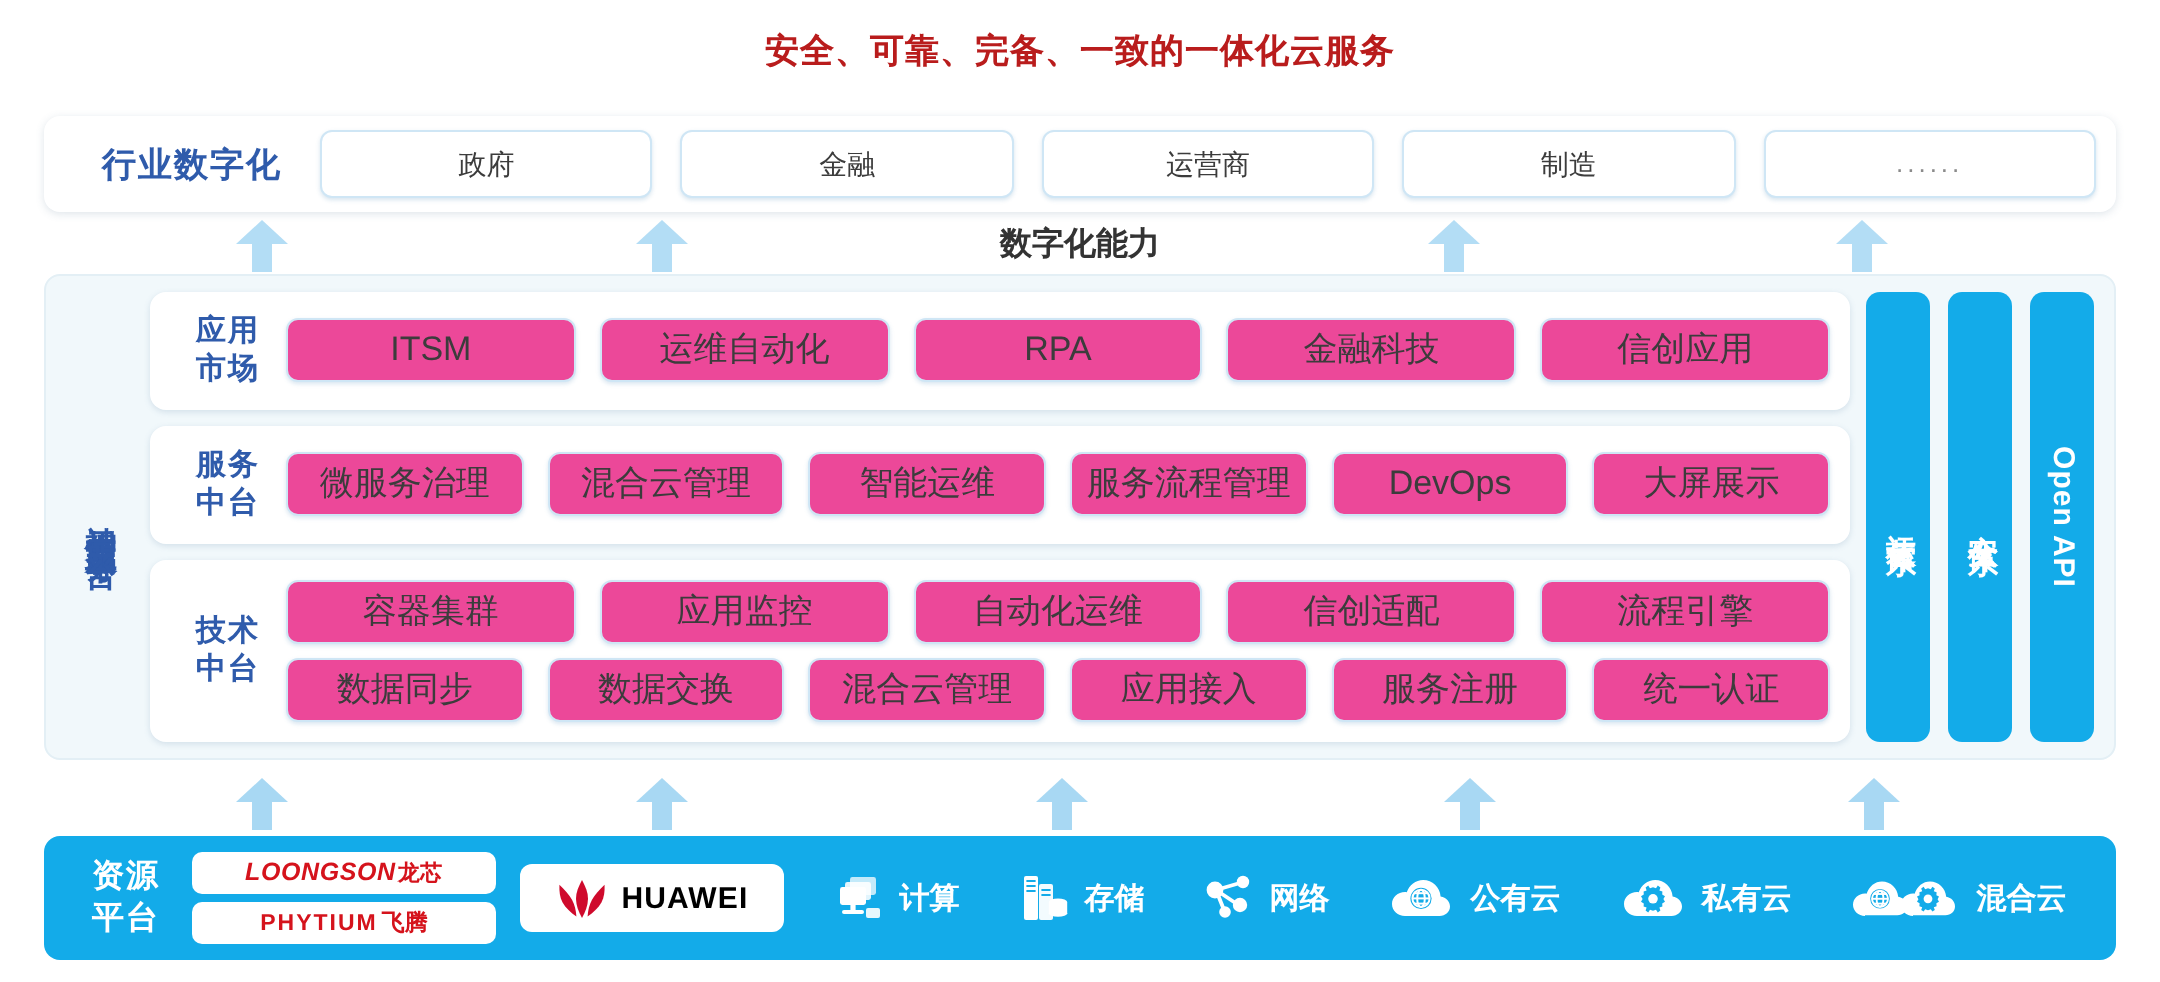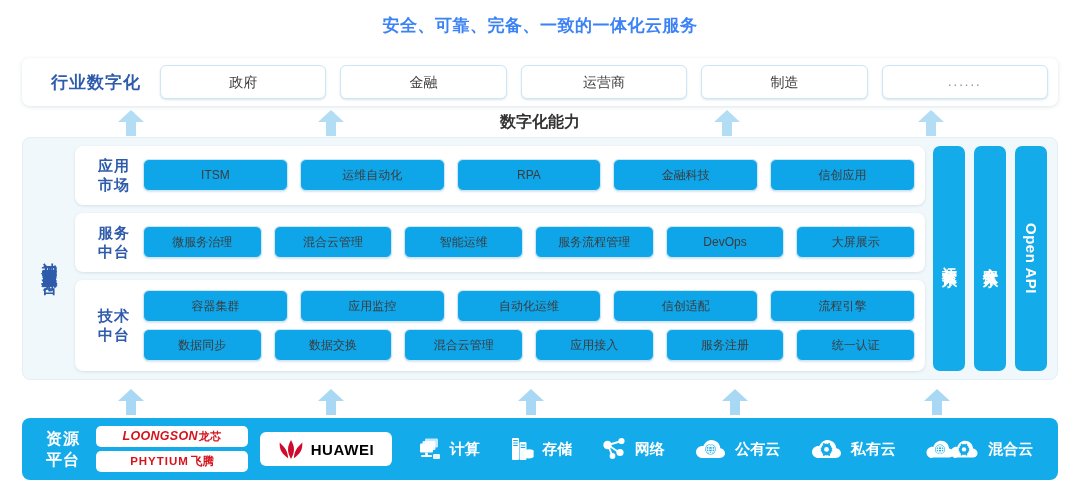--- a/index.html
+++ b/index.html
@@ -9,21 +9,21 @@
     font-family:"Liberation Sans","DejaVu Sans",sans-serif;
     overflow:hidden;
     position:relative;
   }
   .page{position:relative;width:1080px;height:491px;}
 
   
   .title{
     position:absolute;left:0;top:14px;width:1080px;
     text-align:center;
-    font-size:17px;font-weight:bold;color:#3b82f6;
+    font-size:17px;font-weight:bold;color:#b91c1c;
     letter-spacing:.5px;
   }
 
   
   .card{
     background:#ffffff;
     border-radius:8px;
     box-shadow:0 1px 4px rgba(80,110,140,.18);
     justify-content:center;
   }
@@ -99,22 +99,22 @@
   .rlabel{
     width:58px;flex:none;text-align:center;
     color:#2f5bab;font-weight:bold;font-size:15px;line-height:19px;
     letter-spacing:1px;
   }
   .rlabel span{display:block;}
   .rgrid{flex:1;display:flex;flex-direction:column;gap:7px;}
   .rline{display:flex;gap:12px;}
   .pbox{
     flex:1;height:30px;line-height:30px;text-align:center;
-    border:1px solid #cfe6f5;border-radius:6px;background:#0ea5e9;
-    font-size:12px;color:#3c3c3c;
+    border:1px solid #cfe6f5;border-radius:6px;background:#ec4899;
+    font-size:17px;color:#3c3c3c;
     box-shadow:0 1px 2px rgba(120,165,200,.28);
     white-space:nowrap;overflow:hidden;
   }
 
   
   .vbars{display:flex;gap:9px;align-items:stretch;padding:0;}
   .vbar{
     width:32px;border-radius:7px;background:#13abe9;
     color:#fff;font-weight:bold;font-size:15px;
     display:flex;align-items:center;justify-content:center;

